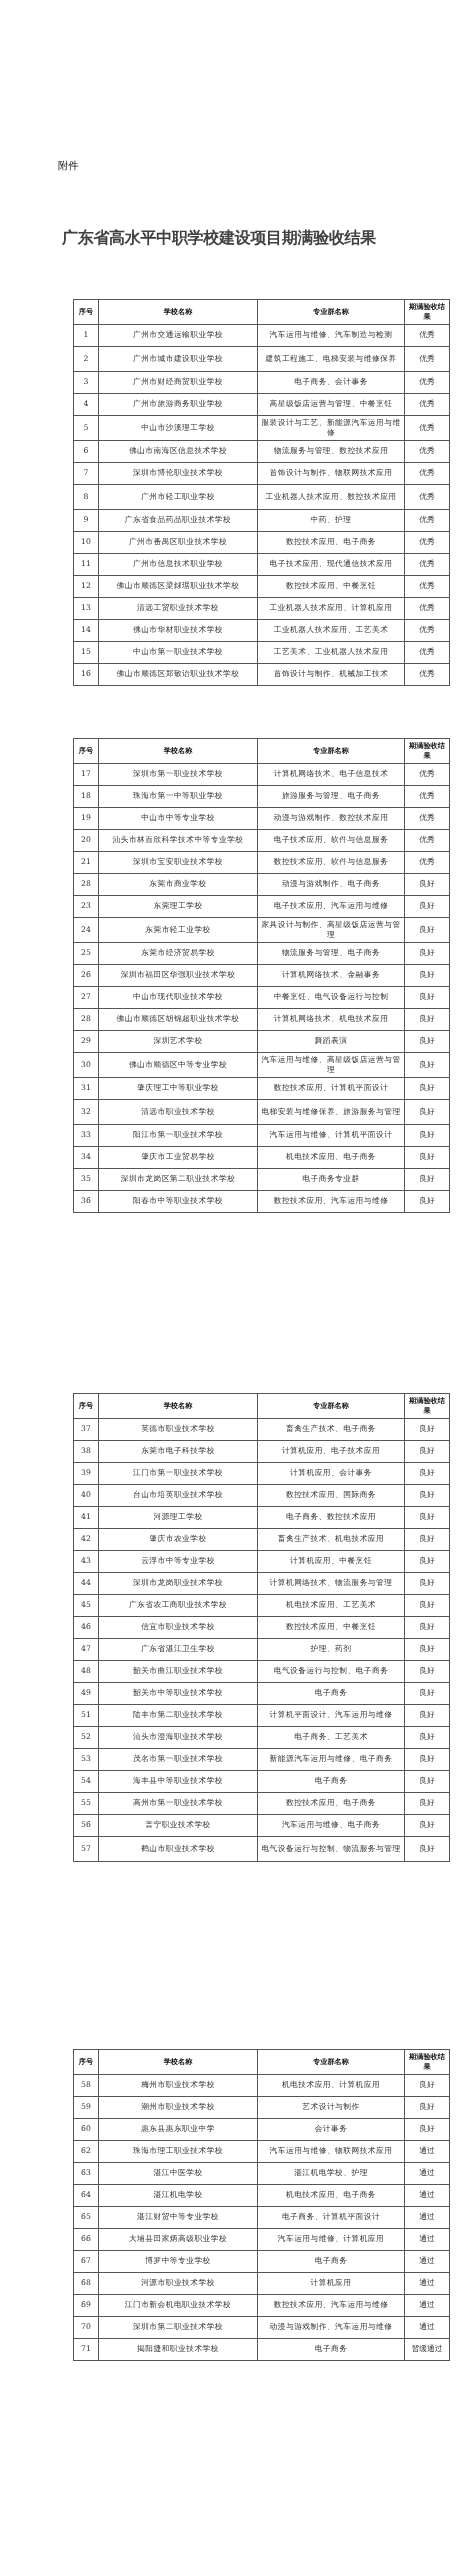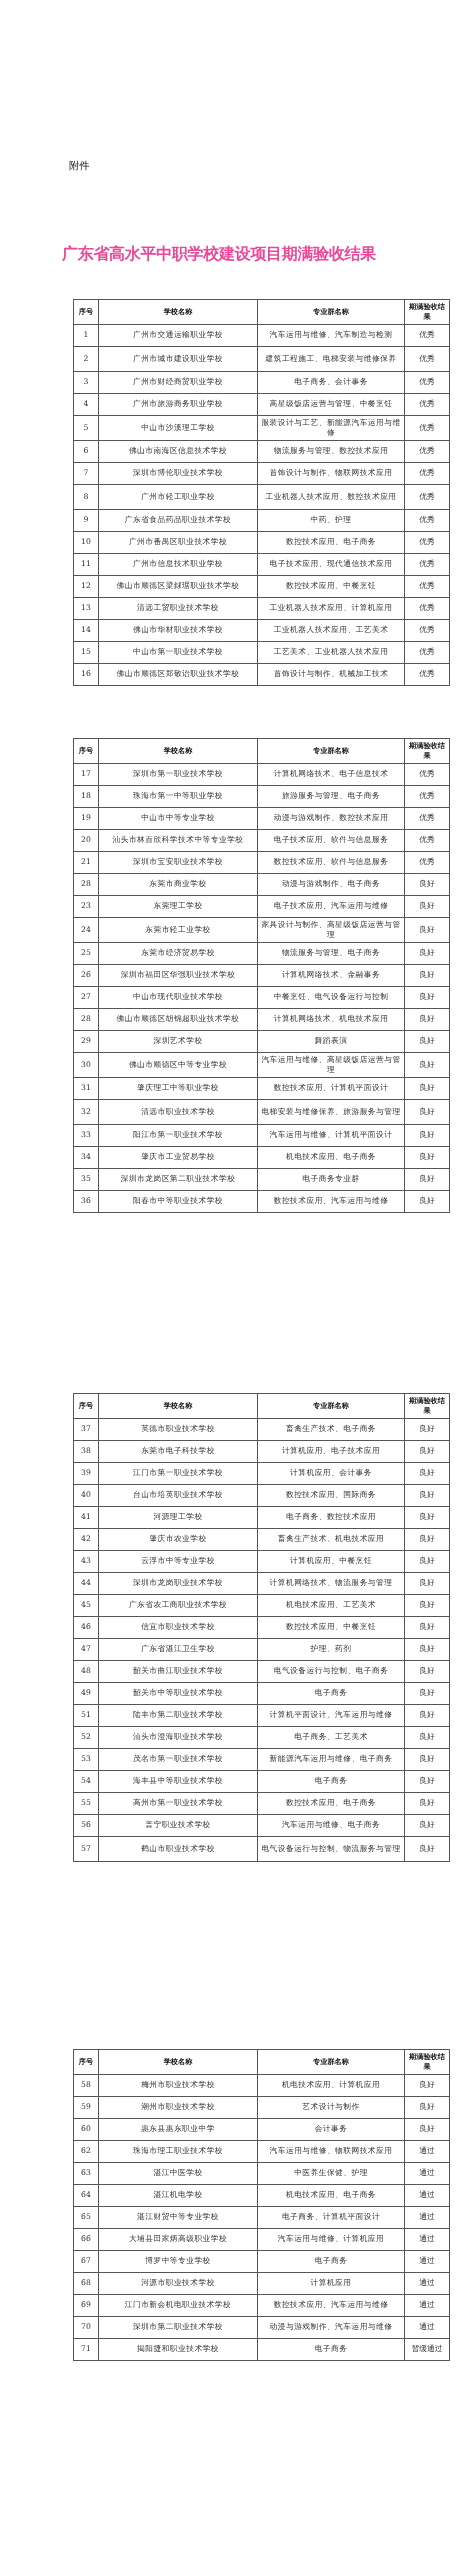--- a/index.html
+++ b/index.html
@@ -11,36 +11,36 @@
     height: 2623px;
     overflow: hidden;
   }
   .page {
     position: absolute;
     left: 0;
     width: 464px;
   }
   .attachment {
     position: absolute;
-    left: 69px;
+    left: 58px;
     top: 159px;
     font-family: Liberation Mono, monospace;
     font-size: 10.3px;
     color: #111;
   }
   .doc-title {
     position: absolute;
     left: 62px;
-    top: 244px;
+    top: 228px;
     width: 350px;
     font-family: "DejaVu Serif", "Liberation Serif", serif;
     font-weight: bold;
     font-size: 16px;
     letter-spacing: -0.3px;
-    color: #ec4899;
+    color: #404040;
     white-space: nowrap;
   }
   table.results {
     position: absolute;
     left: 47px;
     width: 376px;
     border-collapse: collapse;
     table-layout: fixed;
     margin-left: 26px;
   }
@@ -507,21 +507,21 @@
       </tr>
       <tr>
         <td class="no">62</td>
         <td class="school">珠海市理工职业技术学校</td>
         <td class="major">汽车运用与维修、物联网技术应用</td>
         <td class="result">通过</td>
       </tr>
       <tr>
         <td class="no">63</td>
         <td class="school">湛江中医学校</td>
-        <td class="major">中医养生保健、护理</td>
+        <td class="major">湛江机电学校、护理</td>
         <td class="result">通过</td>
       </tr>
       <tr>
         <td class="no">64</td>
         <td class="school">湛江机电学校</td>
         <td class="major">机电技术应用、电子商务</td>
         <td class="result">通过</td>
       </tr>
       <tr>
         <td class="no">65</td>

